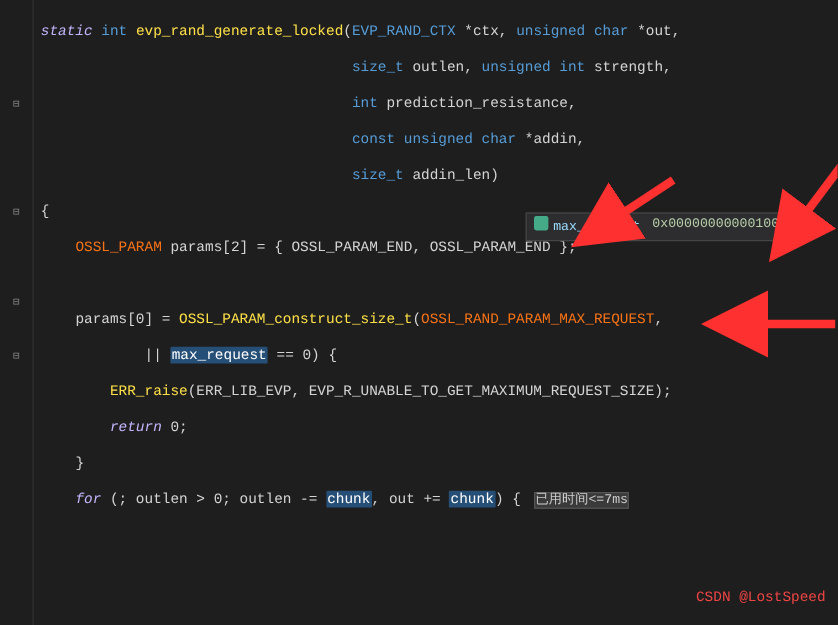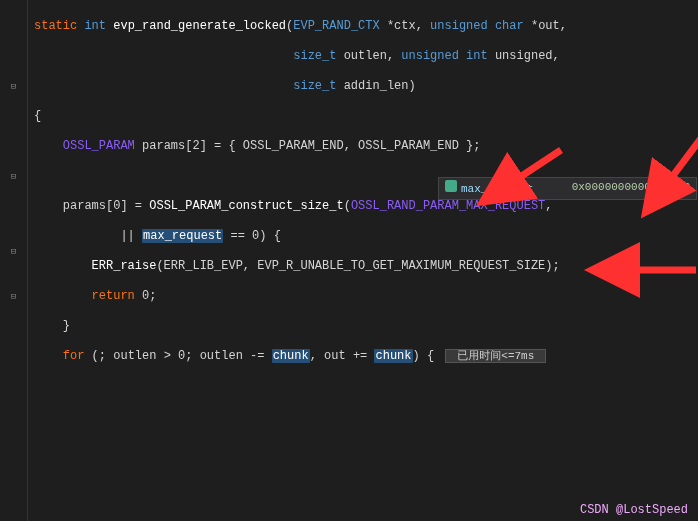--- a/index.html
+++ b/index.html
@@ -30,70 +30,70 @@
   cursor: pointer;
 }
 .code-area {
   flex: 1;
   padding: 4px 0 4px 6px;
   line-height: 15px;
   white-space: pre;
   position: relative;
 }
 .line { height: 15px; }
-.kw { color: #f97316; }
+.kw { color: #c4b5fd; font-style: italic; }
 .type { color: #569cd6; }
-.func { color: #ffffff; }
-.caps { color: #8b5cf6; font-family: Liberation Mono, monospace; }
+.func { color: #fde047; }
+.caps { color: #f97316; font-family: Liberation Mono, monospace; }
 .hl {
   background: #264f78;
   color: #ffffff;
   padding: 0 1px;
   border-radius: 1px;
 }
 .exec-marker {
   color: #5ec95e;
   font-size: 10px;
 }
 .timebox {
   background: #3a3a3a;
   color: #cccccc;
-  padding: 0 11px;
+  padding: 0 0;
   font-size: 11px;
   border: 1px solid #555;
   margin-left: 4px;
 }
 .tooltip {
   position: absolute;
   background: #2d2d30;
   border: 1px solid #454545;
   padding: 2px 6px;
   display: flex;
   gap: 10px;
   font-size: 11px;
   z-index: 10;
 }
 .tooltip .varname { color: #9cdcfe; }
-.tooltip .varval { color: #b5cea8; margin-left: 28px; }
+.tooltip .varval { color: #b5cea8; }
 .tooltip .icon {
   width: 12px; height: 12px;
   background: #4a8; border-radius: 2px;
   display: inline-block;
   margin-right: 4px;
 }
 .arrow {
   position: absolute;
   z-index: 20;
 }
 .arrow svg { overflow: visible; }
 .watermark {
   position: absolute;
   right: 10px;
-  bottom: 4px;
-  color: #f0abfc;
+  bottom: 16px;
+  color: #ef4444;
   font-size: 12px;
 }
 </style>
 </head>
 <body>
 
 <div class="editor">
   <div class="gutter">
     <div class="fold"></div>
       <div class="fold"></div>
@@ -124,21 +124,23 @@
     <div class="fold"></div>
       <div class="fold"></div>
       <div class="fold"></div>
     <div class="fold"></div>
       <div class="fold"></div>
       <div class="fold"></div>
   </div>
 
   <div class="code-area">
 <div class="line"><span class="kw">static</span> <span class="type">int</span> <span class="func">evp_rand_generate_locked</span>(<span class="type">EVP_RAND_CTX</span> <span>*ctx</span>, <span class="type">unsigned char</span> <span>*out</span>,</div>
-<div class="line">                                    <span class="type">size_t</span> <span>outlen</span>, <span class="type">unsigned int</span> <span>unsigned</span>,</div>
+<div class="line">                                    <span class="type">size_t</span> <span>outlen</span>, <span class="type">unsigned int</span> <span>strength</span>,</div>
+<div class="line">                                    <span class="type">int</span> <span>prediction_resistance</span>,</div>
+<div class="line">                                    <span class="type">const unsigned char</span> <span>*addin</span>,</div>
 <div class="line">                                    <span class="type">size_t</span> <span>addin_len</span>)</div>
 <div class="line">{</div>
 <div class="line">    <span class="caps">OSSL_PARAM</span><span> params[2] = { OSSL_PARAM_END, OSSL_PARAM_END };</span></div>
 <div class="line"></div>
 <div class="line">    <span>params[0] = </span><span class="func">OSSL_PARAM_construct_size_t</span>(<span class="caps">OSSL_RAND_PARAM_MAX_REQUEST</span>,</div>
 <div class="line">            <span>|| </span><span class="hl">max_request</span><span> == 0) {</span></div>
 <div class="line">        <span class="func">ERR_raise</span><span>(ERR_LIB_EVP, EVP_R_UNABLE_TO_GET_MAXIMUM_REQUEST_SIZE);</span></div>
 <div class="line">        <span class="kw">return</span><span> 0;</span></div>
 <div class="line">    <span>}</span></div>
 <div class="line">    <span class="kw">for</span><span> (; outlen &gt; 0; outlen -= </span><span class="hl">chunk</span><span>, out += </span><span class="hl">chunk</span><span>) { </span><span class="timebox">已用时间&lt;=7ms</span></div>

